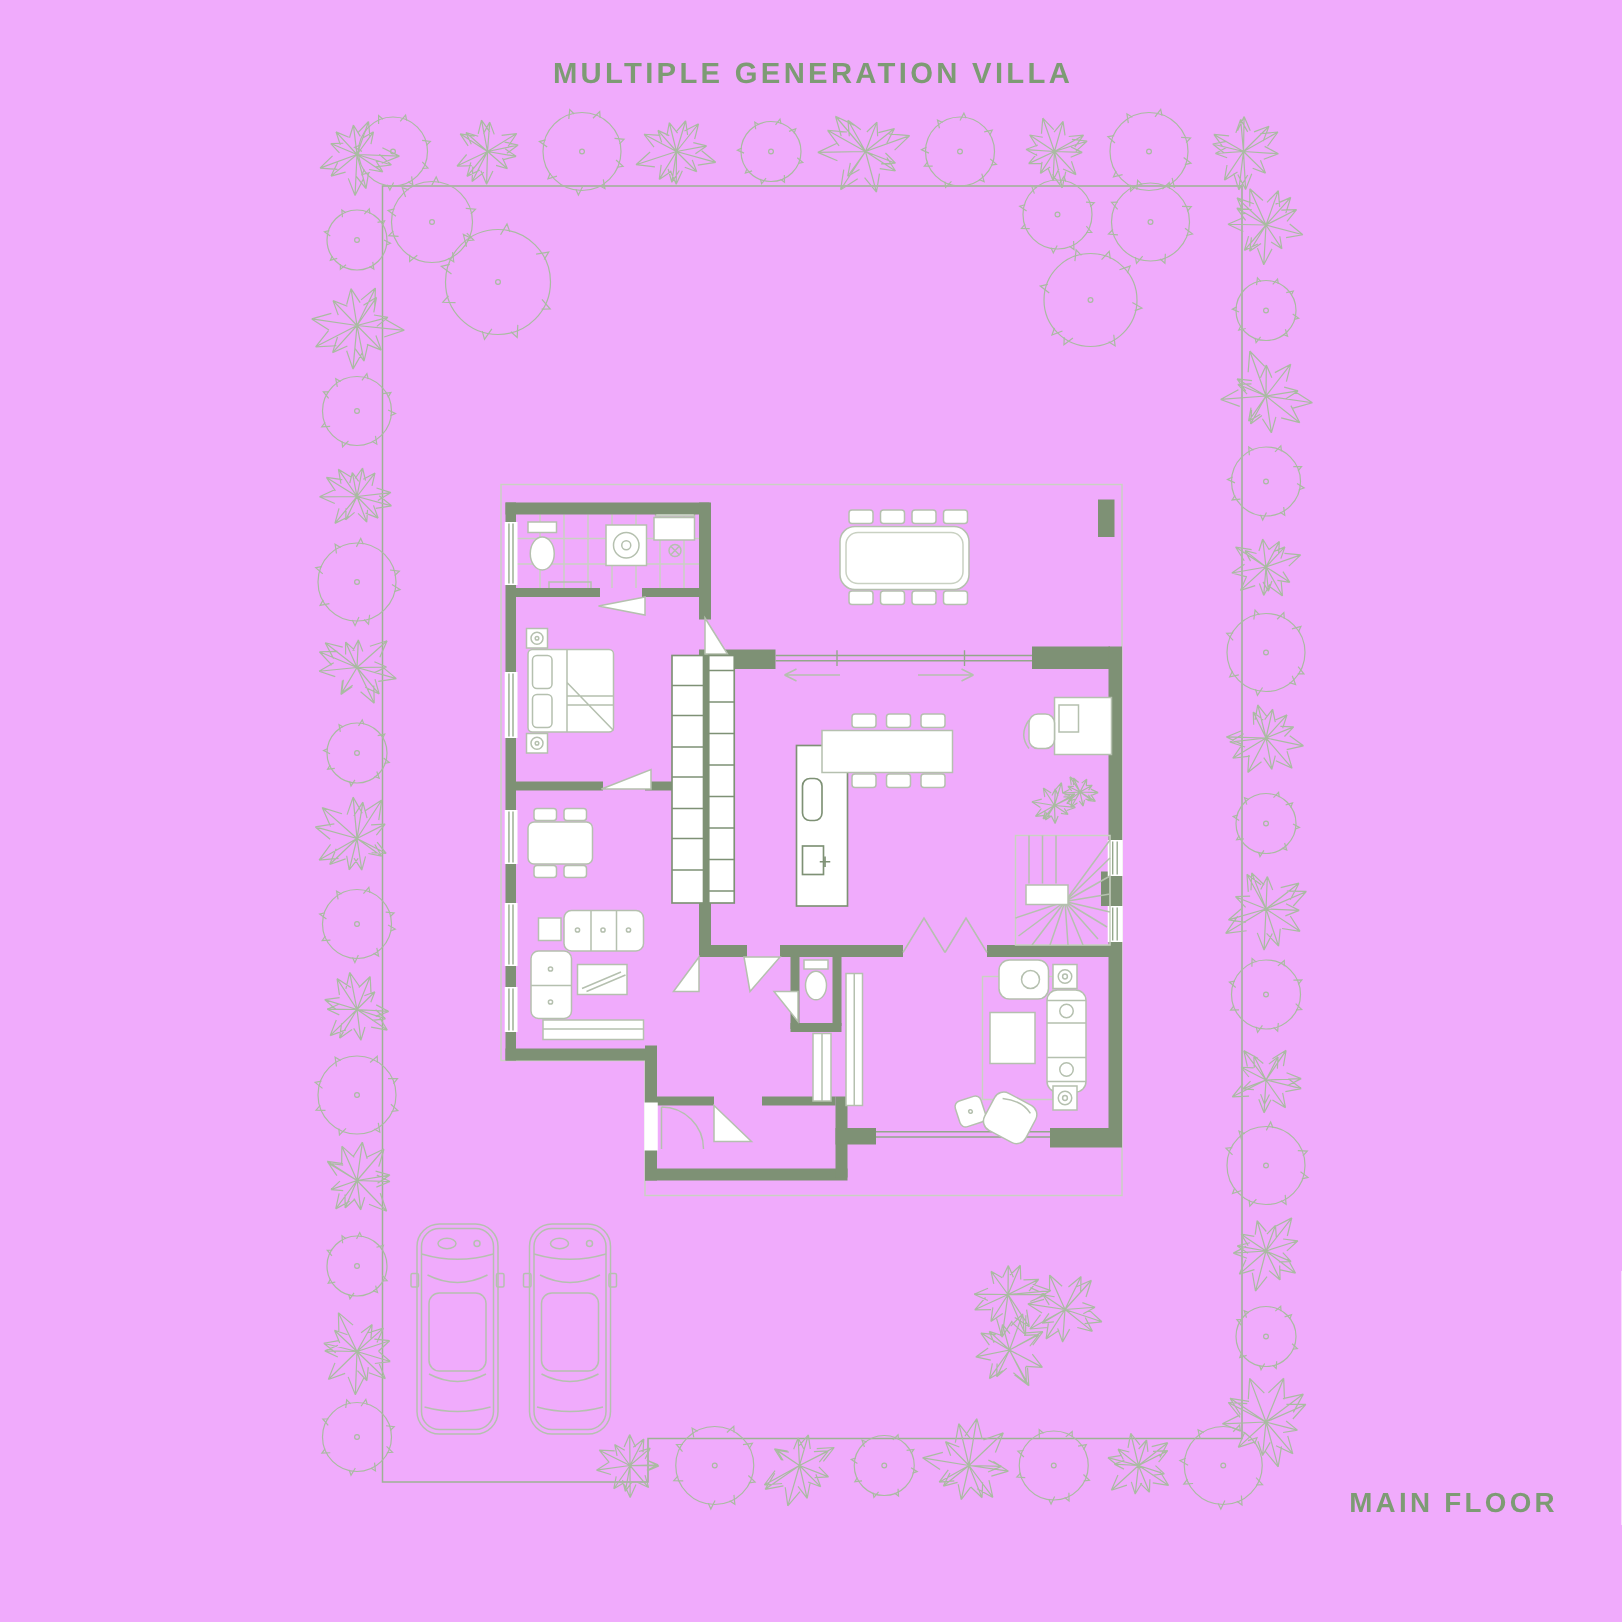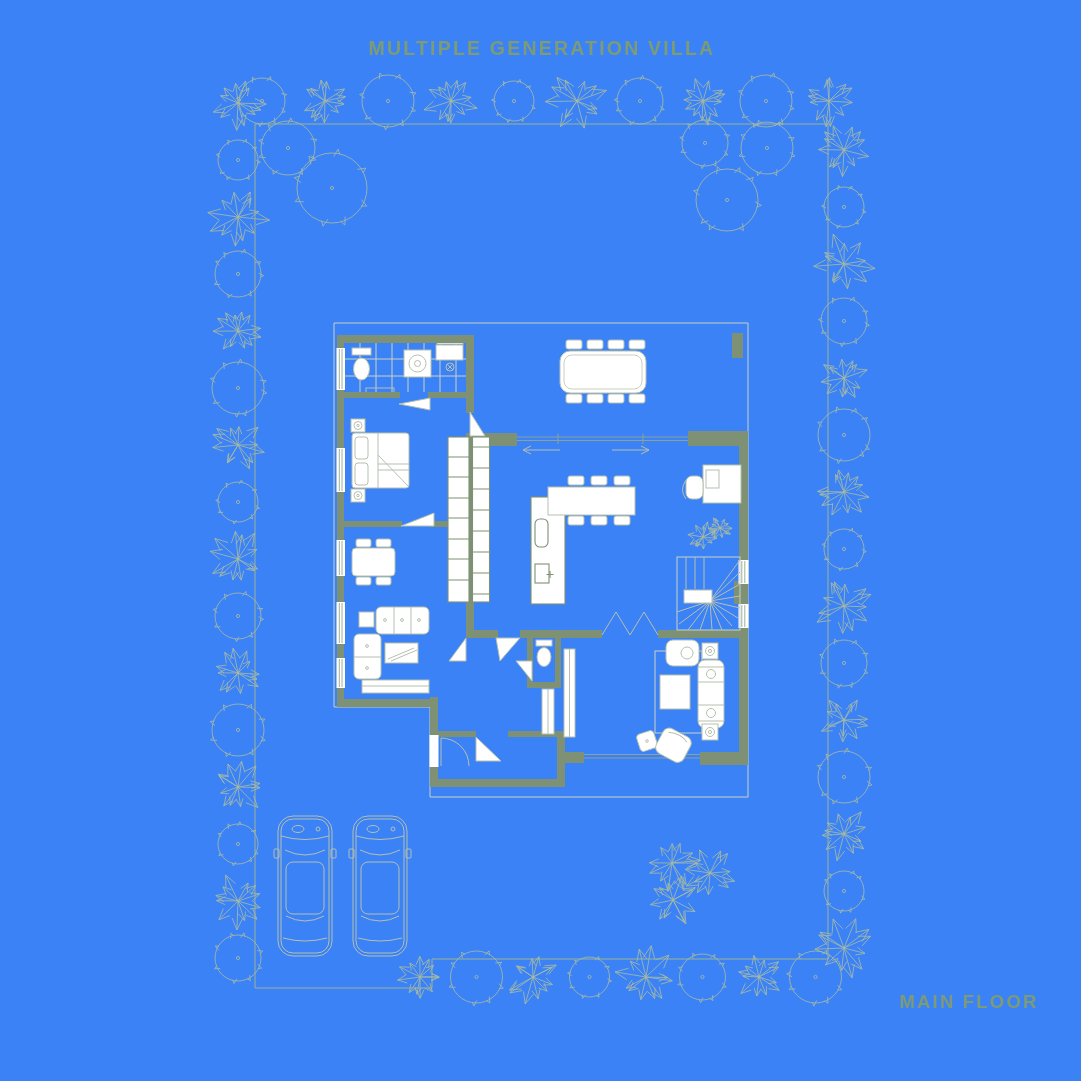--- a/index.html
+++ b/index.html
@@ -1,16 +1,16 @@
 <!DOCTYPE html>
 <html style="--accent-text: #7d9b74; --wall: #7e9175; --furniture-line: #b5c0af; --soft-outline: #c9d1c2; --glass-line: #93a78a; --tree-line: #a9bba1; --boundary-line: #9cb294; --background: #ffffff;"><head>
 <meta charset="utf-8">
 <style>
   html,body{margin:0;padding:0;background:#fff}
-  .stage{position:relative;width:1081px;height:1081px;background:#3b82f6;overflow:hidden;font-family:"Liberation Sans",sans-serif}
+  .stage{position:relative;width:1081px;height:1081px;background:#f0abfc;overflow:hidden;font-family:"Liberation Sans",sans-serif}
   svg{position:absolute;left:0;top:0}
   .title{font-family:"Liberation Sans",sans-serif;font-weight:bold;letter-spacing:2.2px;fill:var(--accent-text,#7d9b74)}
   .t1{font-size:19.5px}.t2{font-size:18.5px}
   .wallf{fill:var(--wall,#7e9175);stroke:none}
   .w{stroke:var(--wall,#7e9175);fill:none;stroke-width:1.1}
   .wf{stroke:var(--wall,#7e9175);fill:#fff;stroke-width:1.1}
   .ln{stroke:var(--furniture-line,#b5c0af);fill:none;stroke-width:1}
   .lnf{stroke:var(--furniture-line,#b5c0af);fill:#fff;stroke-width:1}
   .soft{stroke:var(--soft-outline,#c9d1c2);fill:none;stroke-width:1}
   .glz{stroke:var(--glass-line,#93a78a);fill:none;stroke-width:.9}

